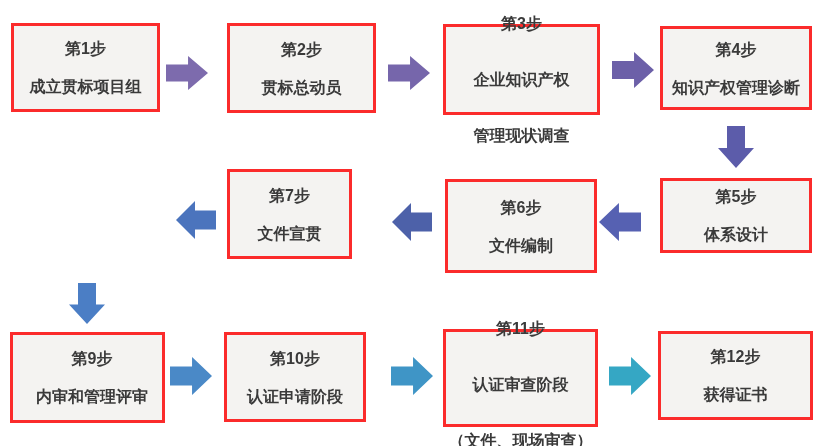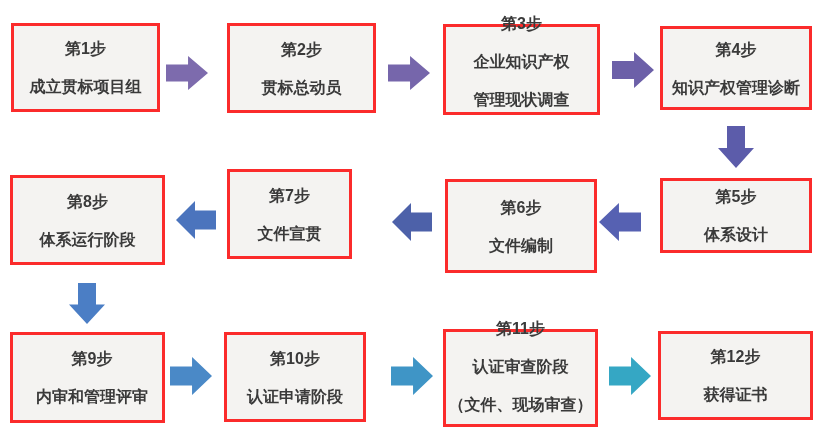--- a/index.html
+++ b/index.html
@@ -25,21 +25,21 @@
     text-align: center;
   }
   .step-title, .step-line {
     font-size: 16px;
     font-weight: bold;
     color: var(--text-color, #3a3a3a);
     line-height: 21px;
     white-space: nowrap;
   }
   
-  .overflow-top { justify-content: flex-start; gap: 17px; }
+  .overflow-top { justify-content: flex-start; gap: 35px; }
   .overflow-top .step-title { margin-top: -14px; }
 
   
   .b1  { left: 11px;  top: 23px;  width: 149px; height: 89px; }
   .b2  { left: 227px; top: 23px;  width: 149px; height: 90px; }
   .b3  { left: 443px; top: 24px;  width: 157px; height: 91px; }
   .b4  { left: 660px; top: 26px;  width: 152px; height: 84px; }
   .b5  { left: 660px; top: 178px; width: 152px; height: 75px; }
   .b6  { left: 445px; top: 179px; width: 152px; height: 94px; }
   .b7  { left: 227px; top: 169px; width: 125px; height: 90px; }
@@ -140,24 +140,20 @@
     <div class="step-title">第7步</div>
     <div class="step-line">文件宣贯</div>
   </div>
 
   <div class="arrow a7">
     <svg viewBox="0 0 40 36" preserveAspectRatio="none">
       <polygon points="40,9 19,9 19,0 0,18 19,36 19,27 40,27" fill="#4b74bd"></polygon>
     </svg>
   </div>
 
-  <div class="step-box b8">
-    <div class="step-title">第8步</div>
-    <div class="step-line">体系运行阶段</div>
-  </div>
 
   <div class="arrow a8">
     <svg viewBox="0 0 36 40" preserveAspectRatio="none">
       <polygon points="9,0 9,21 0,21 18,40 36,21 27,21 27,0" fill="#4b7ec5"></polygon>
     </svg>
   </div>
 
   <div class="step-box b9">
     <div class="step-title">第9步</div>
     <div class="step-line">内审和管理评审</div>

